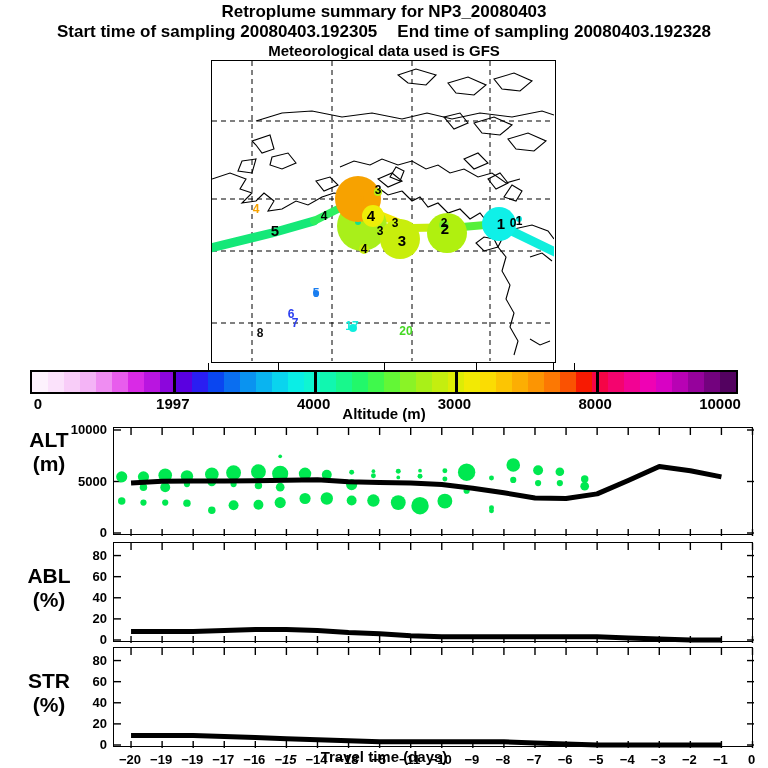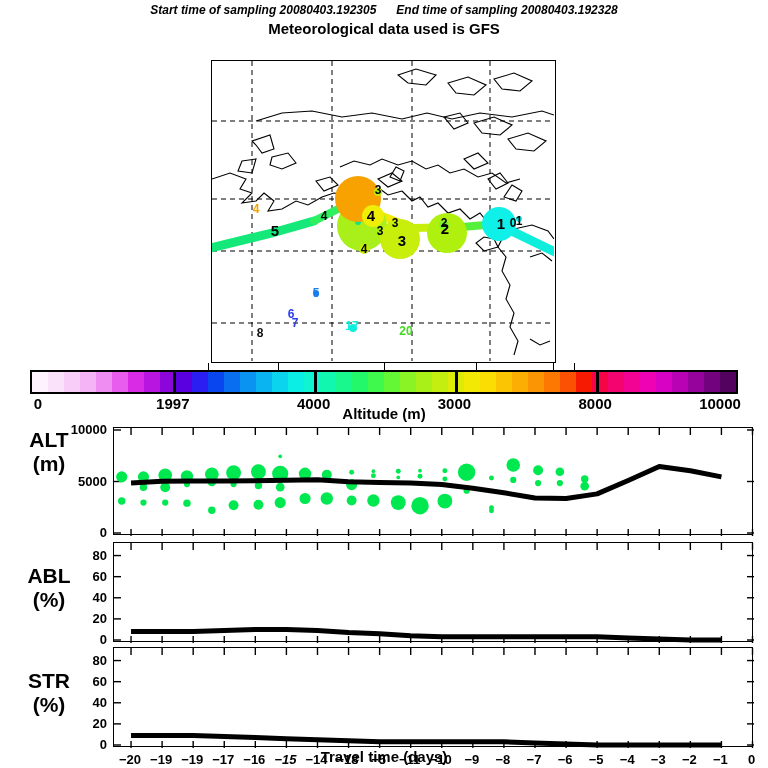--- a/index.html
+++ b/index.html
@@ -1,21 +1,21 @@
 <!DOCTYPE html>
 <html><head>
 <meta charset="utf-8">
 <style>
   html,body{margin:0;padding:0;background:#fff;}
   body{width:768px;height:768px;position:relative;overflow:hidden;
        font-family:"Liberation Sans",sans-serif;color:#000;}
   #titles{position:absolute;left:0;top:0;width:768px;text-align:center;}
   #title-main{font-size:17px;font-weight:bold;line-height:20px;padding-top:2px;}
-  #title-times{font-size:12px;font-weight:bold;line-height:20px;
-               display:flex;justify-content:center;gap:20px;white-space:pre;font-style:italic;}
+  #title-times{font-size:17px;font-weight:bold;line-height:20px;
+               display:flex;justify-content:center;gap:20px;white-space:pre;}
   #title-met{font-size:15px;font-weight:bold;line-height:18px;}
 
   
   #map-wrap{position:absolute;left:211px;top:60px;width:345px;height:303px;
             border:1.5px solid #000;box-sizing:border-box;background:#fff;overflow:hidden;}
   #map-svg{position:absolute;left:0;top:0;}
   .maplabel{position:absolute;font-size:12px;font-weight:bold;line-height:12px;
             transform:translate(-50%,-50%);white-space:nowrap;}
   .mapdot{position:absolute;border-radius:50%;transform:translate(-50%,-50%);}
 
@@ -43,20 +43,21 @@
            text-align:center;width:86px;left:6px;}
   .xtick-lab{position:absolute;font-size:13px;font-weight:bold;line-height:14px;
              transform:translateX(-50%);white-space:nowrap;}
   #xaxis-title{position:absolute;left:0;top:748px;width:768px;text-align:center;
                font-size:15px;font-weight:bold;}
 </style>
 </head>
 <body>
 
 <div id="titles">
+  <div id="title-main">Retroplume summary for NP3_20080403</div>
   <div id="title-times">
     <span>Start time of sampling 20080403.192305</span>
     <span>End time of sampling 20080403.192328</span>
   </div>
   <div id="title-met">Meteorological data used is GFS</div>
 </div>
 
 <div id="map-wrap">
   <svg id="map-svg" width="342" height="300" viewBox="0 0 342 300">
     <g id="map-grid" stroke="#000" stroke-width="1" stroke-dasharray="5,4" fill="none">

